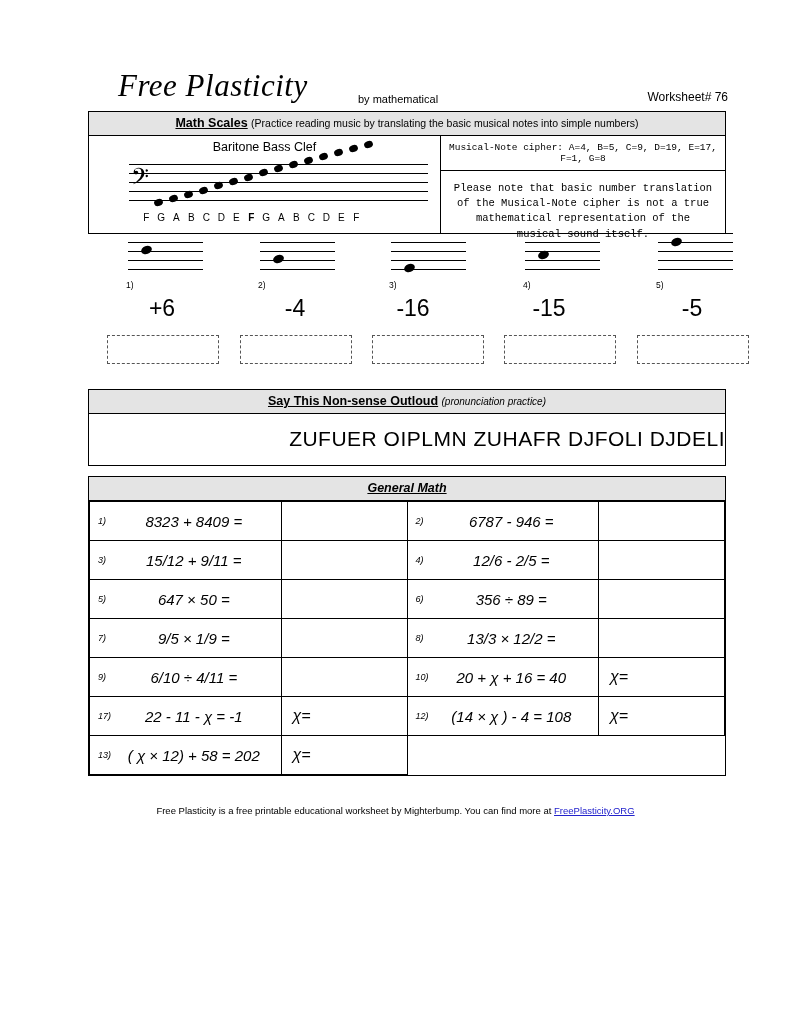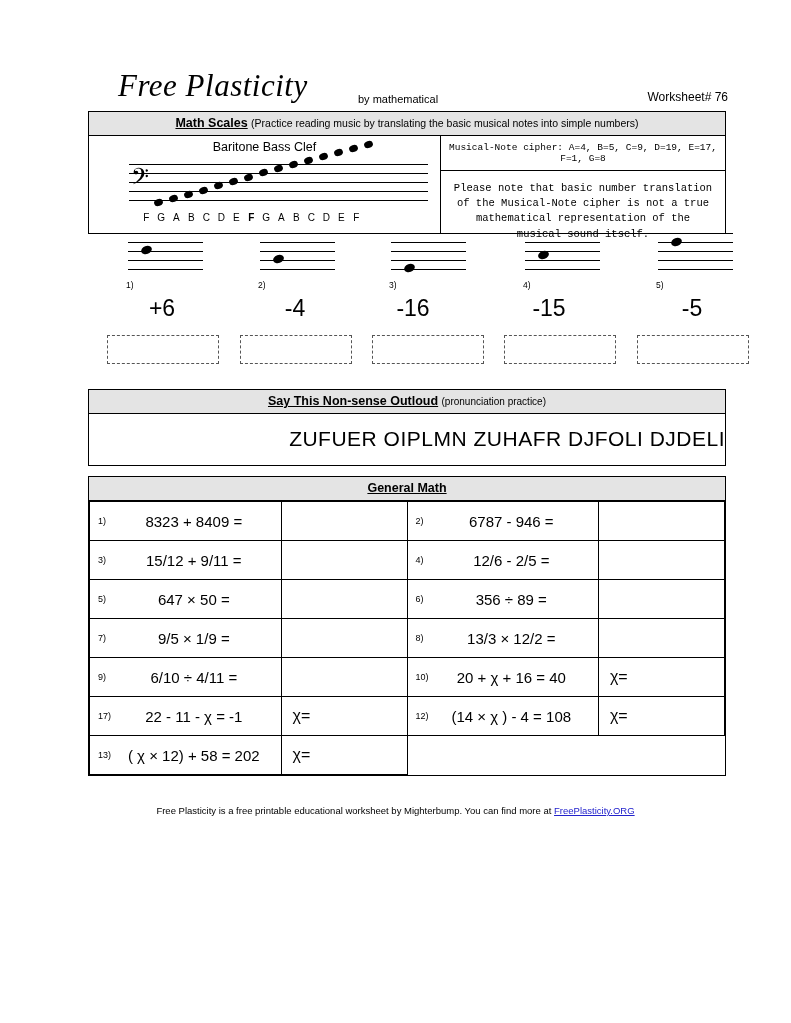--- a/index.html
+++ b/index.html
@@ -192,35 +192,36 @@
     box-sizing: border-box;
   }
   .nonsense-title {
     background: #e4e4e4;
     border-bottom: 1px solid #000;
     text-align: center;
     font-size: 12px;
     padding: 4px 0 5px 0;
   }
   .nonsense-title b { text-decoration: underline; font-size: 12.5px; }
-  .nonsense-title .sub { font-size: 10px; }
+  .nonsense-title .sub { font-size: 10px; font-style: italic; }
   .nonsense-body {
     text-align: right;
     font-size: 21px;
     padding: 13px 0 14px 0;
     letter-spacing: 0.5px;
   }
 
   
   .gmath {
     position: absolute;
     left: 88px; top: 476px;
     width: 638px;
     border: 1px solid #000;
     box-sizing: border-box;
+    font-style: italic;
   }
   .gmath-title {
     background: #e4e4e4;
     border-bottom: 1px solid #000;
     text-align: center;
     font-size: 12.5px;
     font-weight: bold;
     text-decoration: underline;
     padding: 4px 0 5px 0;
   }

